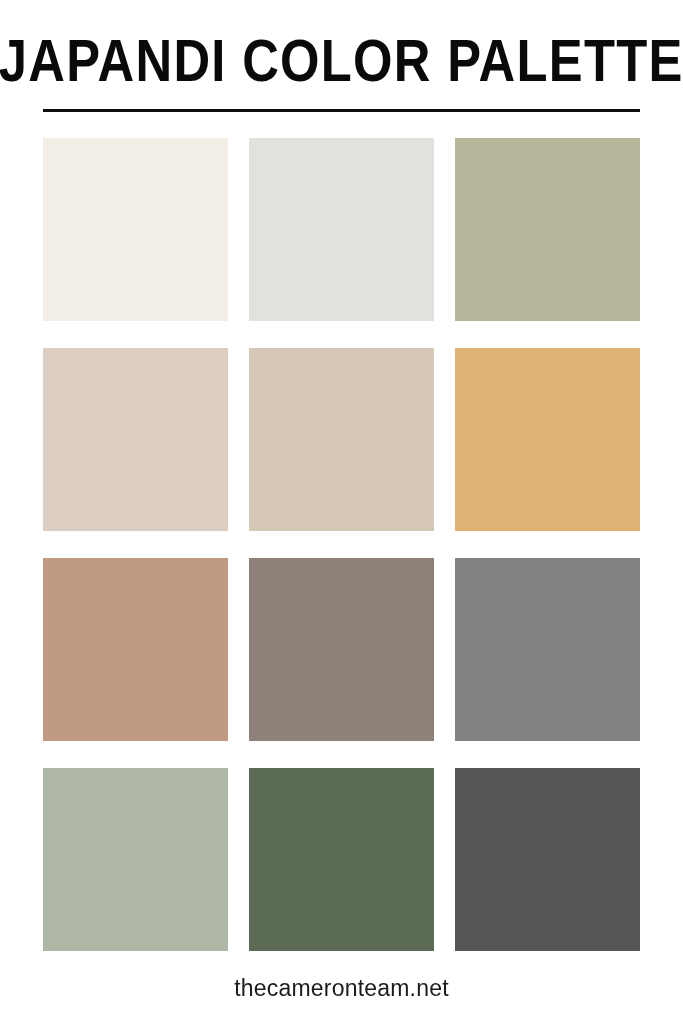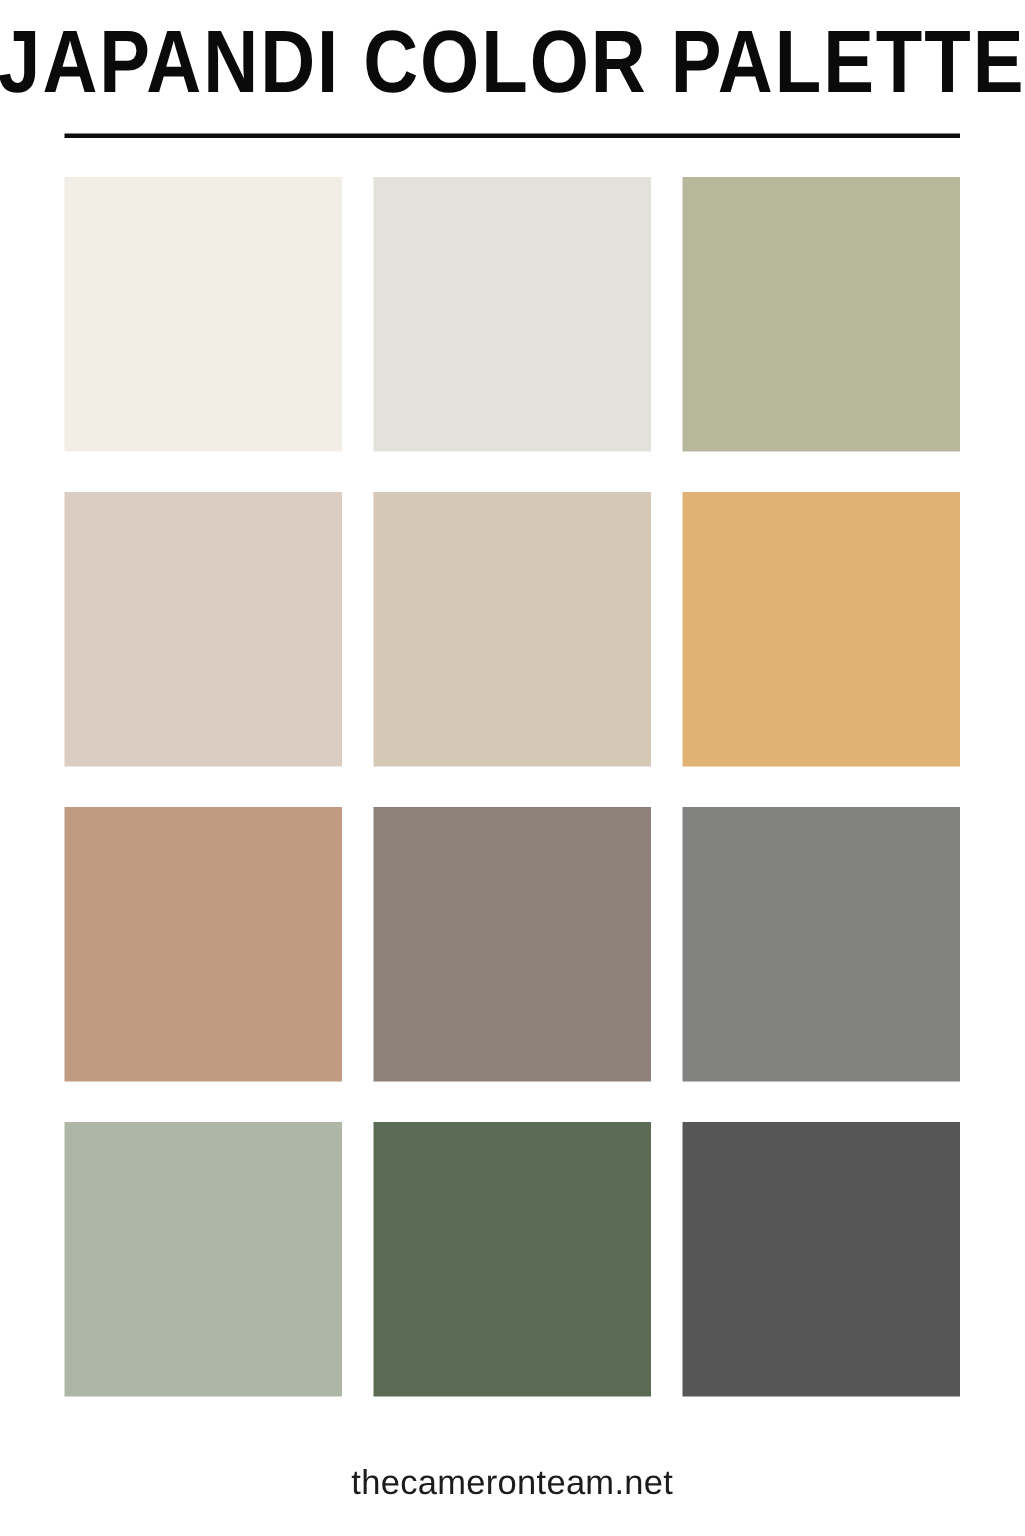--- a/index.html
+++ b/index.html
@@ -19,21 +19,21 @@
     height: 1024px;
     box-sizing: border-box;
     background: #ffffff;
     display: flex;
     flex-direction: column;
     align-items: center;
     position: relative;
   }
   .title-block {
     width: 597px;
-    margin-top: 13px;
+    margin-top: 33px;
     display: flex;
     flex-direction: column;
     align-items: center;
     justify-content: space-between;
   }
   .palette-title {
     font-family: "Liberation Sans", sans-serif;
     font-weight: 700;
     font-size: 59px;
     line-height: 0.98;

